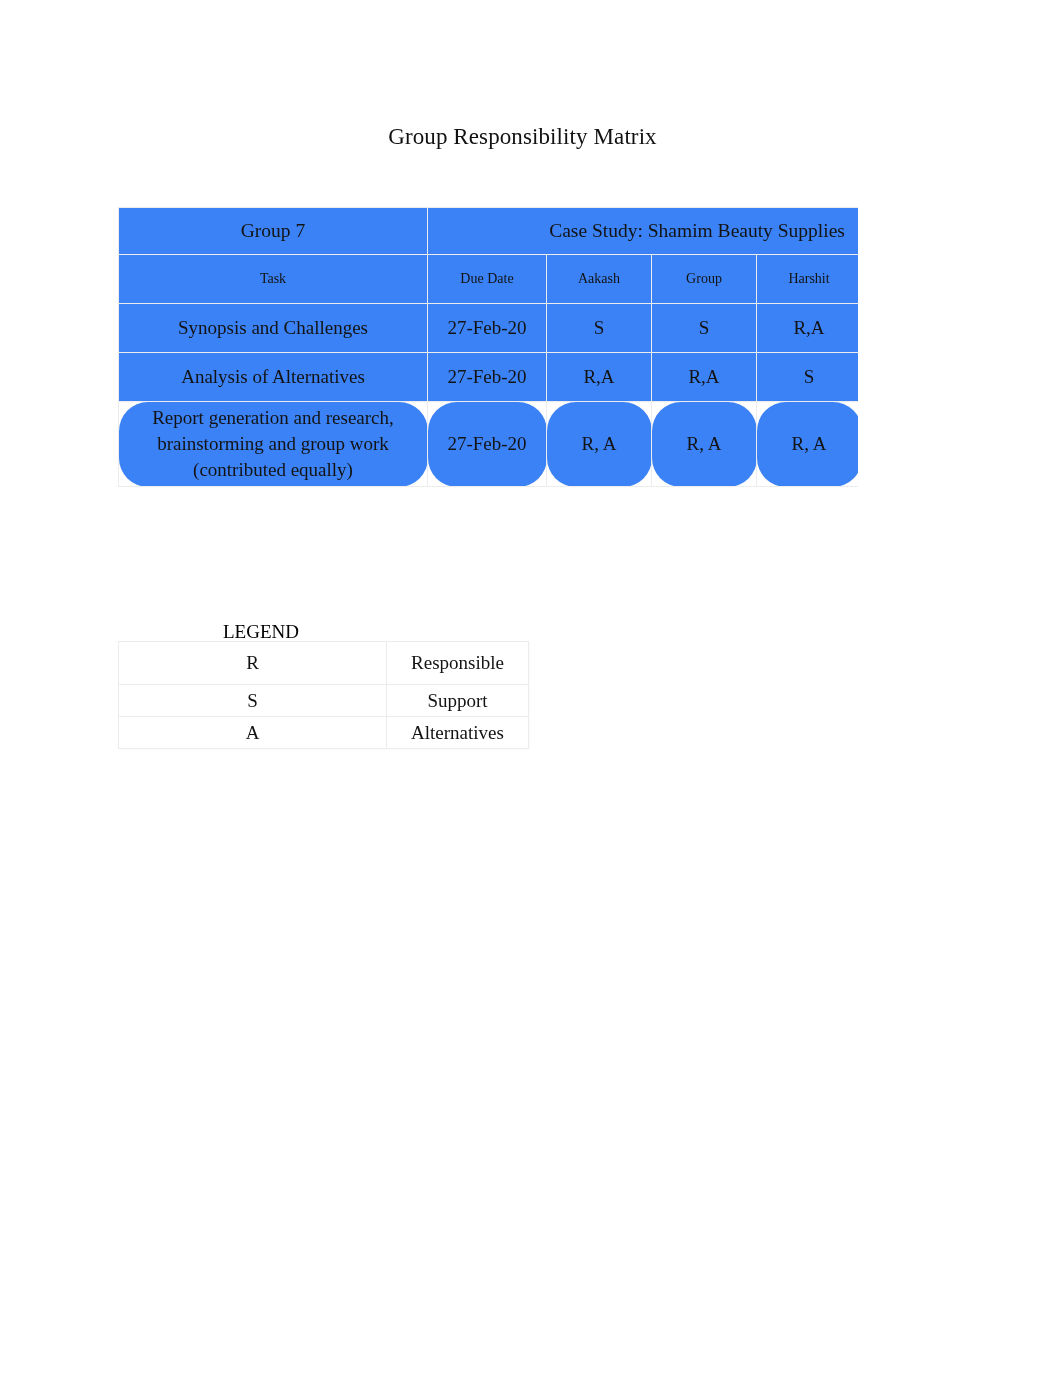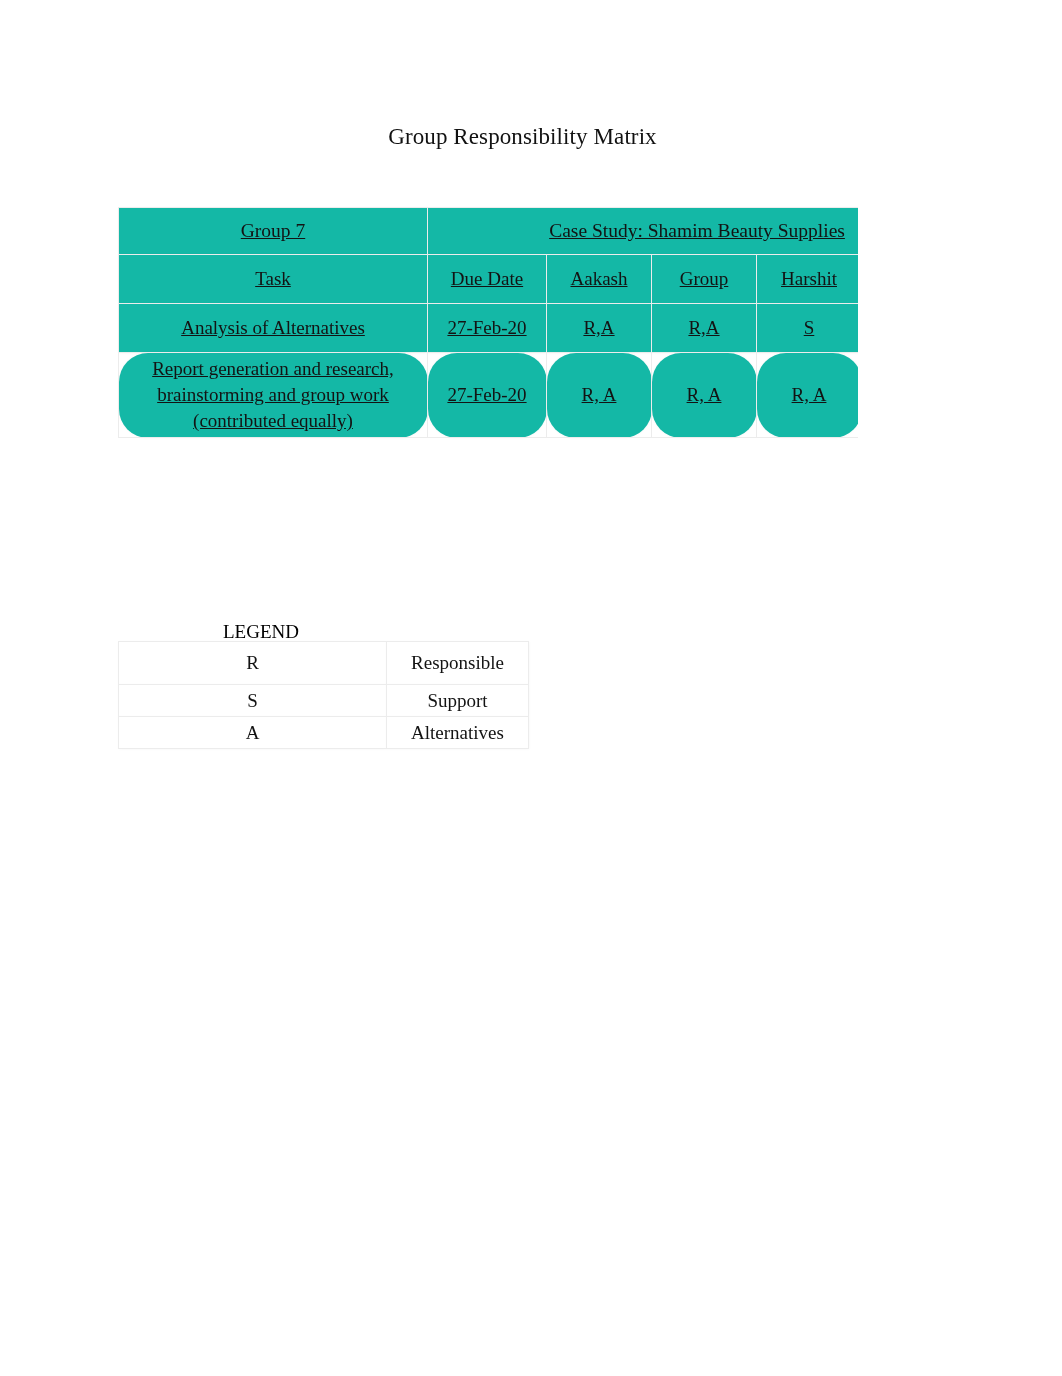--- a/index.html
+++ b/index.html
@@ -45,30 +45,29 @@
   }
   table.matrix td {
     border: 1px solid #ececec;
     box-shadow: 0 0 3px 0 rgba(0,0,0,0.045);
     text-align: center;
     vertical-align: middle;
     font-size: 19px;
     line-height: 26px;
     color: #131313;
     padding: 0 4px;
-    background: #14b8a6;
-    text-decoration: underline;
+    background: #3b82f6;
   }
   
   .c-task   { width: 309px; }
   .c-due    { width: 119px; }
   .c-person { width: 105px; }
 
   tr.r-group td   { height: 46px; font-size: 19.5px; }
-  tr.r-head td    { height: 48px; font-size: 19px; }
+  tr.r-head td    { height: 48px; font-size: 14px; }
   tr.r-data td    { height: 48px; }
   tr.r-data-tall td { height: 84px; border-radius: 29px; }
 
   td.cell-task { padding: 0 10px; }
   td.cell-task .multiline { line-height: 26px; }
 
   
   .legend-label {
     position: absolute;
     left: 223px;
@@ -129,20 +128,28 @@
         </tr>
         <tr class="r-head">
           <td>Task</td>
           <td>Due Date</td>
           <td>Aakash</td>
           <td>Group</td>
           <td>Harshit</td>
           <td>Harshit</td>
         </tr>
 
+        <tr class="r-data">
+          <td class="cell-task">Synopsis and Challenges</td>
+          <td>27-Feb-20</td>
+          <td>S</td>
+          <td>S</td>
+          <td>R,A</td>
+          <td>S</td>
+        </tr>
 
         <tr class="r-data">
           <td class="cell-task">Analysis of Alternatives</td>
           <td>27-Feb-20</td>
           <td>R,A</td>
           <td>R,A</td>
           <td>S</td>
           <td>S</td>
         </tr>
 

